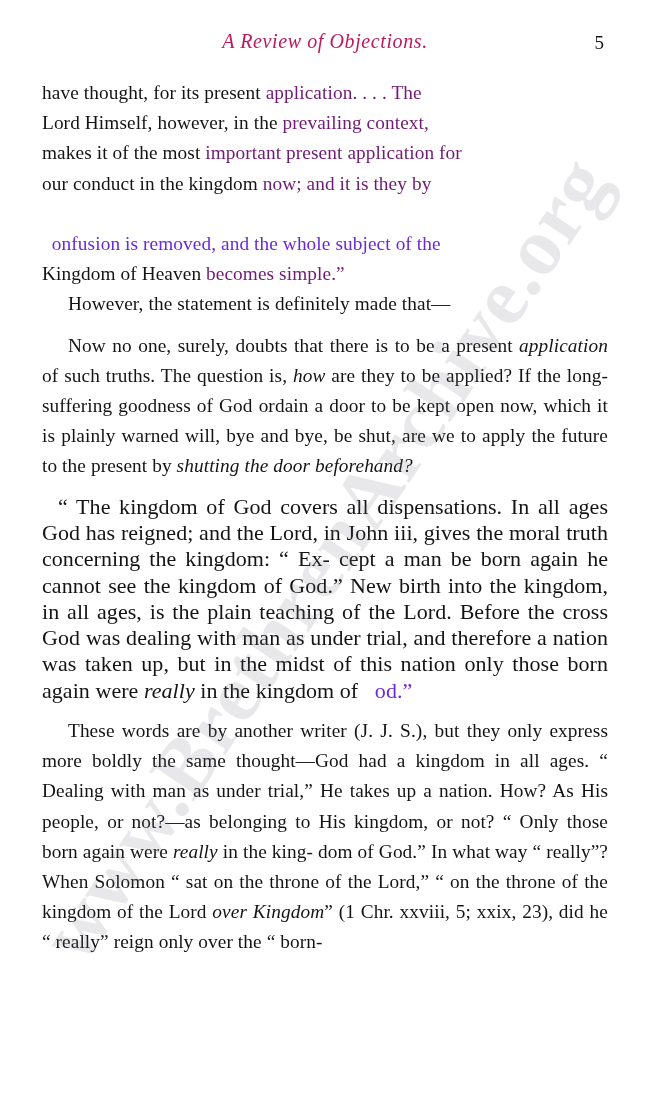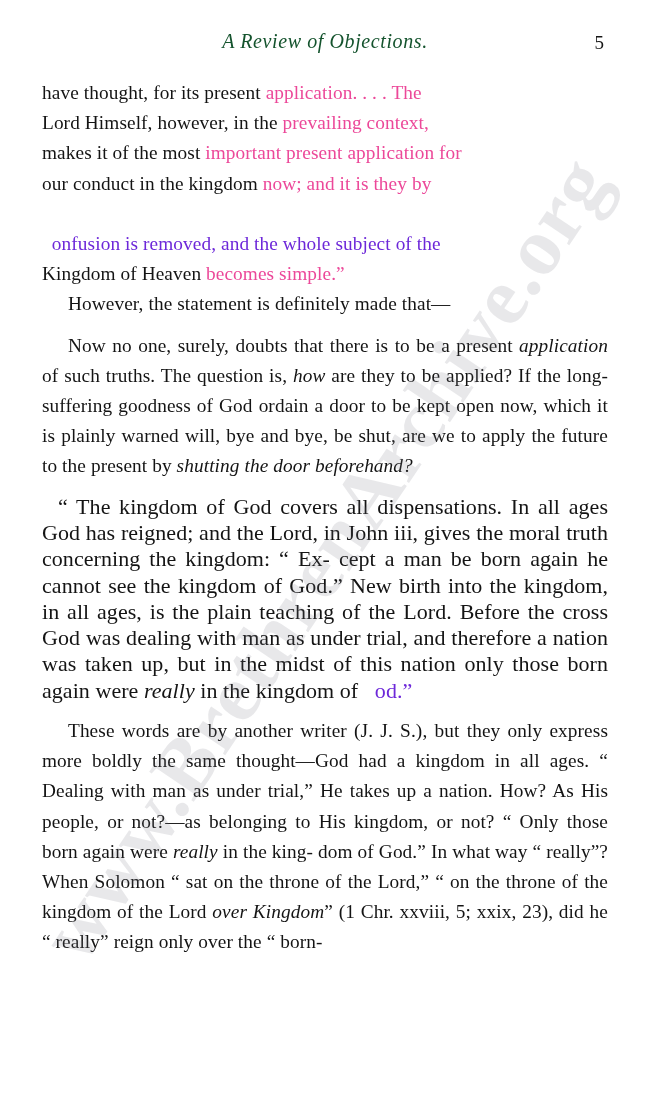--- a/index.html
+++ b/index.html
@@ -55,21 +55,21 @@
   }
   .head-title {
     position: absolute;
     left: 0;
     right: 0;
     top: 0;
     text-align: center;
     font-style: italic;
     font-size: 20px;
     letter-spacing: 0.6px;
-    color: #14532d;
+    color: #be185d;
   }
   .page-number {
     position: absolute;
     right: 4px;
     top: 2px;
     font-size: 19px;
     color: #161616;
   }
 
   
@@ -102,21 +102,21 @@
   }
   .quote.indent {
     text-indent: 16px;
   }
   .gap-top {
     margin-top: 11px;
   }
   i { font-style: italic; }
 
   
-  .faint { color: #ec4899; }
+  .faint { color: #701a75; }
   .faintest { color: #6d28d9; }
 </style>
 </head>
 <body>
 
 <div class="page">
 
   <div class="running-head">
     <div class="head-title">A Review of Objections.</div>
     <div class="page-number">5</div>

